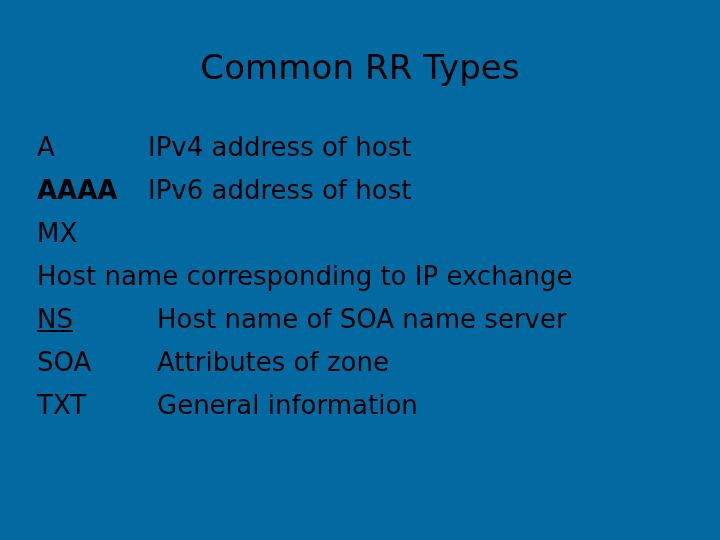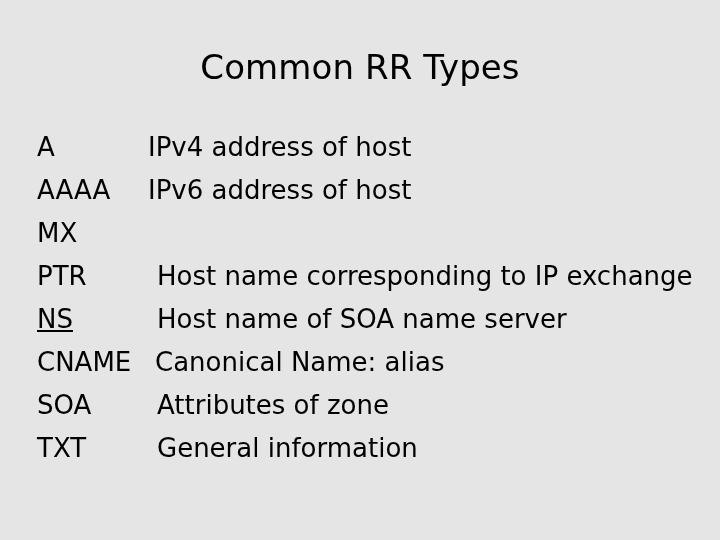--- a/index.html
+++ b/index.html
@@ -11,21 +11,21 @@
     width: 720px;
     height: 540px;
     background: #ffffff;
     font-family: "DejaVu Sans", "Liberation Sans", sans-serif;
     overflow: hidden;
   }
   .slide {
     position: relative;
     width: 720px;
     height: 540px;
-    background: #e5e5e5;
+    background: #0369a1;
     box-sizing: border-box;
   }
   .slide-title {
     position: absolute;
     top: 48px;
     left: 0;
     width: 720px;
     text-align: center;
     font-size: 34px;
     font-weight: 400;
@@ -65,37 +65,32 @@
 <div class="slide">
 
   <div class="slide-title">Common RR Types</div>
 
   <div class="rr-list">
       <div class="rr-row">
         <span class="rr-type" style="width: 111px;">A</span>
         <span class="rr-desc">IPv4 address of host</span>
       </div>
       <div class="rr-row">
-        <span class="rr-type" style="width: 111px;">AAAA</span>
+        <span class="rr-type" style="width: 111px; font-weight: bold;">AAAA</span>
         <span class="rr-desc">IPv6 address of host</span>
       </div>
       <div class="rr-row">
         <span class="rr-type" style="width: 116px;">MX</span>
       </div>
       <div class="rr-row">
-        <span class="rr-type" style="width: 120px;">PTR</span>
         <span class="rr-desc">Host name corresponding to IP exchange</span>
       </div>
       <div class="rr-row">
         <span class="rr-type" style="width: 120px; text-decoration: underline;">NS</span>
         <span class="rr-desc">Host name of SOA name server</span>
-      </div>
-      <div class="rr-row">
-        <span class="rr-type" style="width: 118px;">CNAME</span>
-        <span class="rr-desc">Canonical Name: alias</span>
       </div>
       <div class="rr-row">
         <span class="rr-type" style="width: 120px;">SOA</span>
         <span class="rr-desc">Attributes of zone</span>
       </div>
       <div class="rr-row">
         <span class="rr-type" style="width: 120px;">TXT</span>
         <span class="rr-desc">General information</span>
       </div>
     </div>

